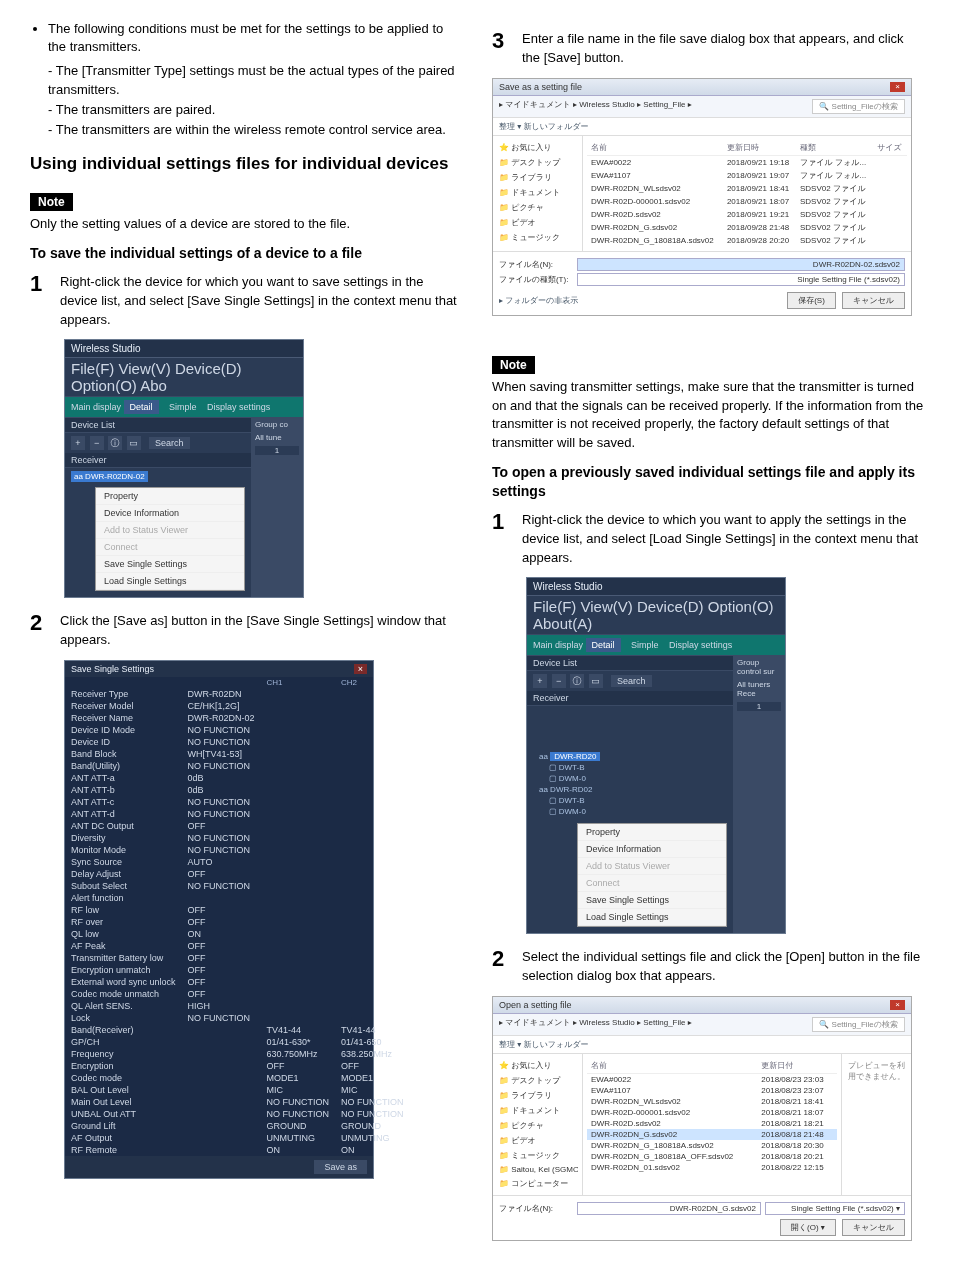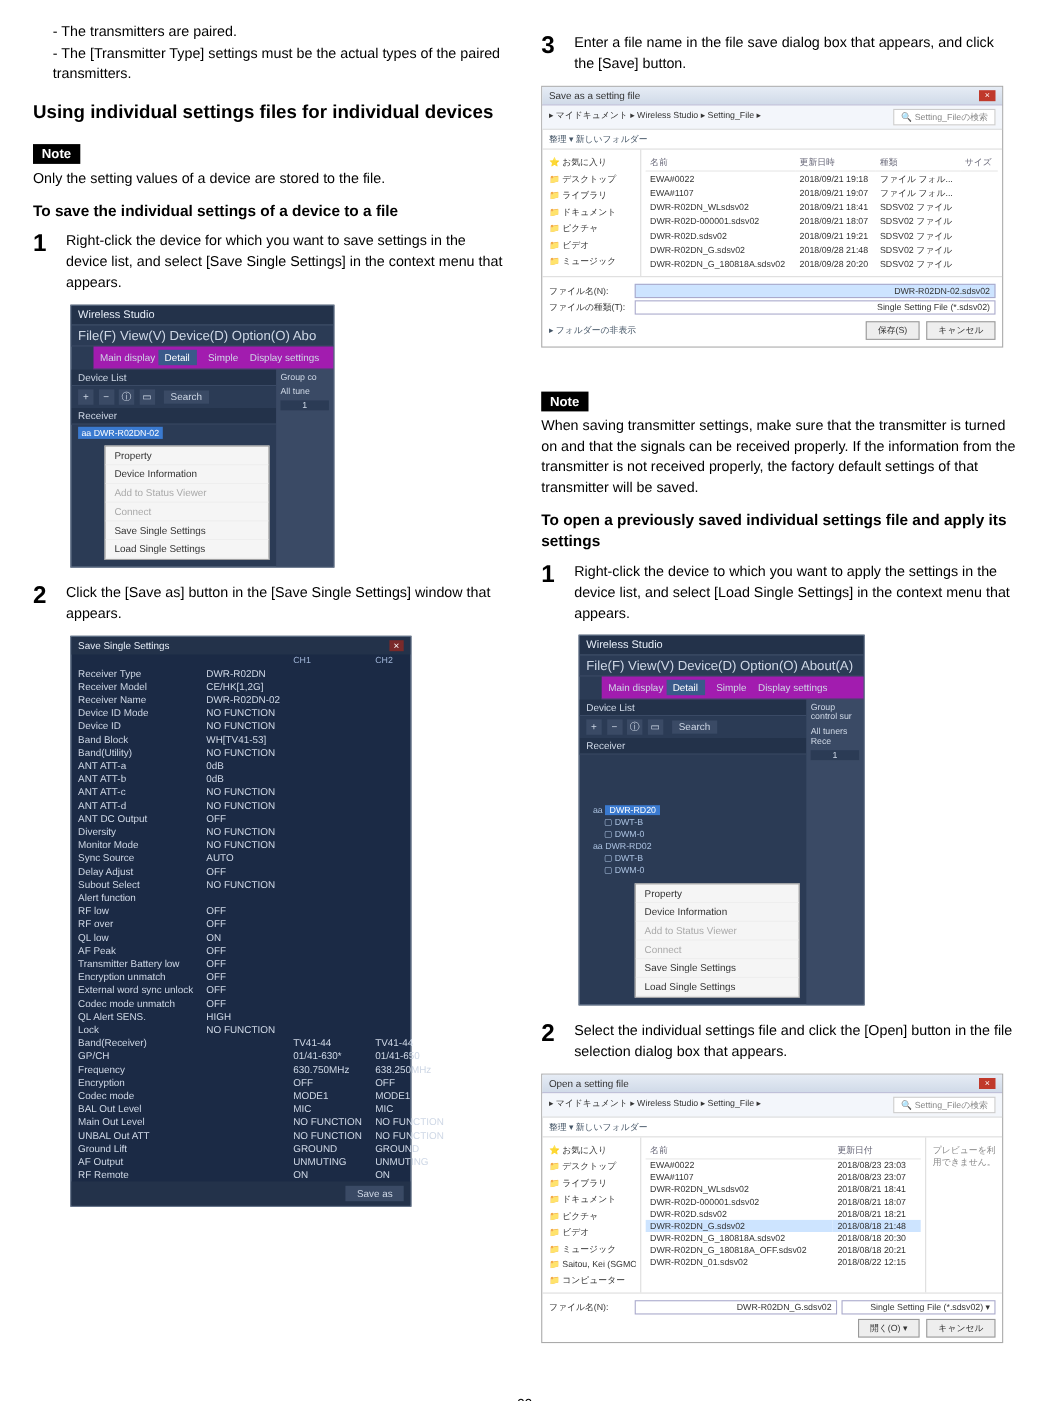--- a/index.html
+++ b/index.html
@@ -54,29 +54,28 @@
     background: #23324a;
     color: #e6edf7;
     padding: 3px 6px;
     border-bottom: 1px solid #4a5a75;
     font-size: 10px;
   }
   .shot .menubar {
     background: #2b3b55;
     color: #cfd8e6;
     padding: 2px 6px;
-    font-size: 12px;
+    font-size: 15px;
     border-bottom: 1px solid #3a4a65;
   }
   .shot .tabs {
-    background: #a21caf;
+    background: #0f766e;
     padding: 3px 6px;
     font-size: 9px;
     border-bottom: 1px solid #3a4a65;
-    margin-left: 20px;
   }
   .shot .tabs .tab {
     display: inline-block;
     padding: 2px 6px;
     margin-right: 2px;
   }
   .shot .tabs .tab.active { background: #3a5a8a; color: #fff; }
   .shot .panelhead {
     background: #23324a;
     padding: 2px 6px;
@@ -241,23 +240,27 @@
   .treebox { font-size: 8px; padding: 2px 6px; }
   .treebox .tnode { padding: 1px 0 1px 10px; color: #aac1e0; }
   .treebox .sel { background: #3a7ad0; color: #fff; display: inline-block; padding: 0 4px; }
 </style>
 </head>
 <body>
 
 <div class="columns">
 
   <div class="col">
+    <ul class="bullets">
+      <li>The following conditions must be met for the settings to be applied to the transmitters.</li>
+    </ul>
     <ul class="dashes">
+      <li>The [Transmitter Type] settings must be the actual types of the paired transmitters.</li>
       <li>The transmitters are paired.</li>
-      <li>The [Transmitter Type] settings must be the actual types of the paired transmitters.</li>
+      <li>The transmitters are within the wireless remote control service area.</li>
     </ul>
 
     <h2>Using individual settings files for individual devices</h2>
 
     <div class="note-label">Note</div>
     <p class="body">Only the setting values of a device are stored to the file.</p>
 
     <h3>To save the individual settings of a device to a file</h3>
 
     <div class="step">

